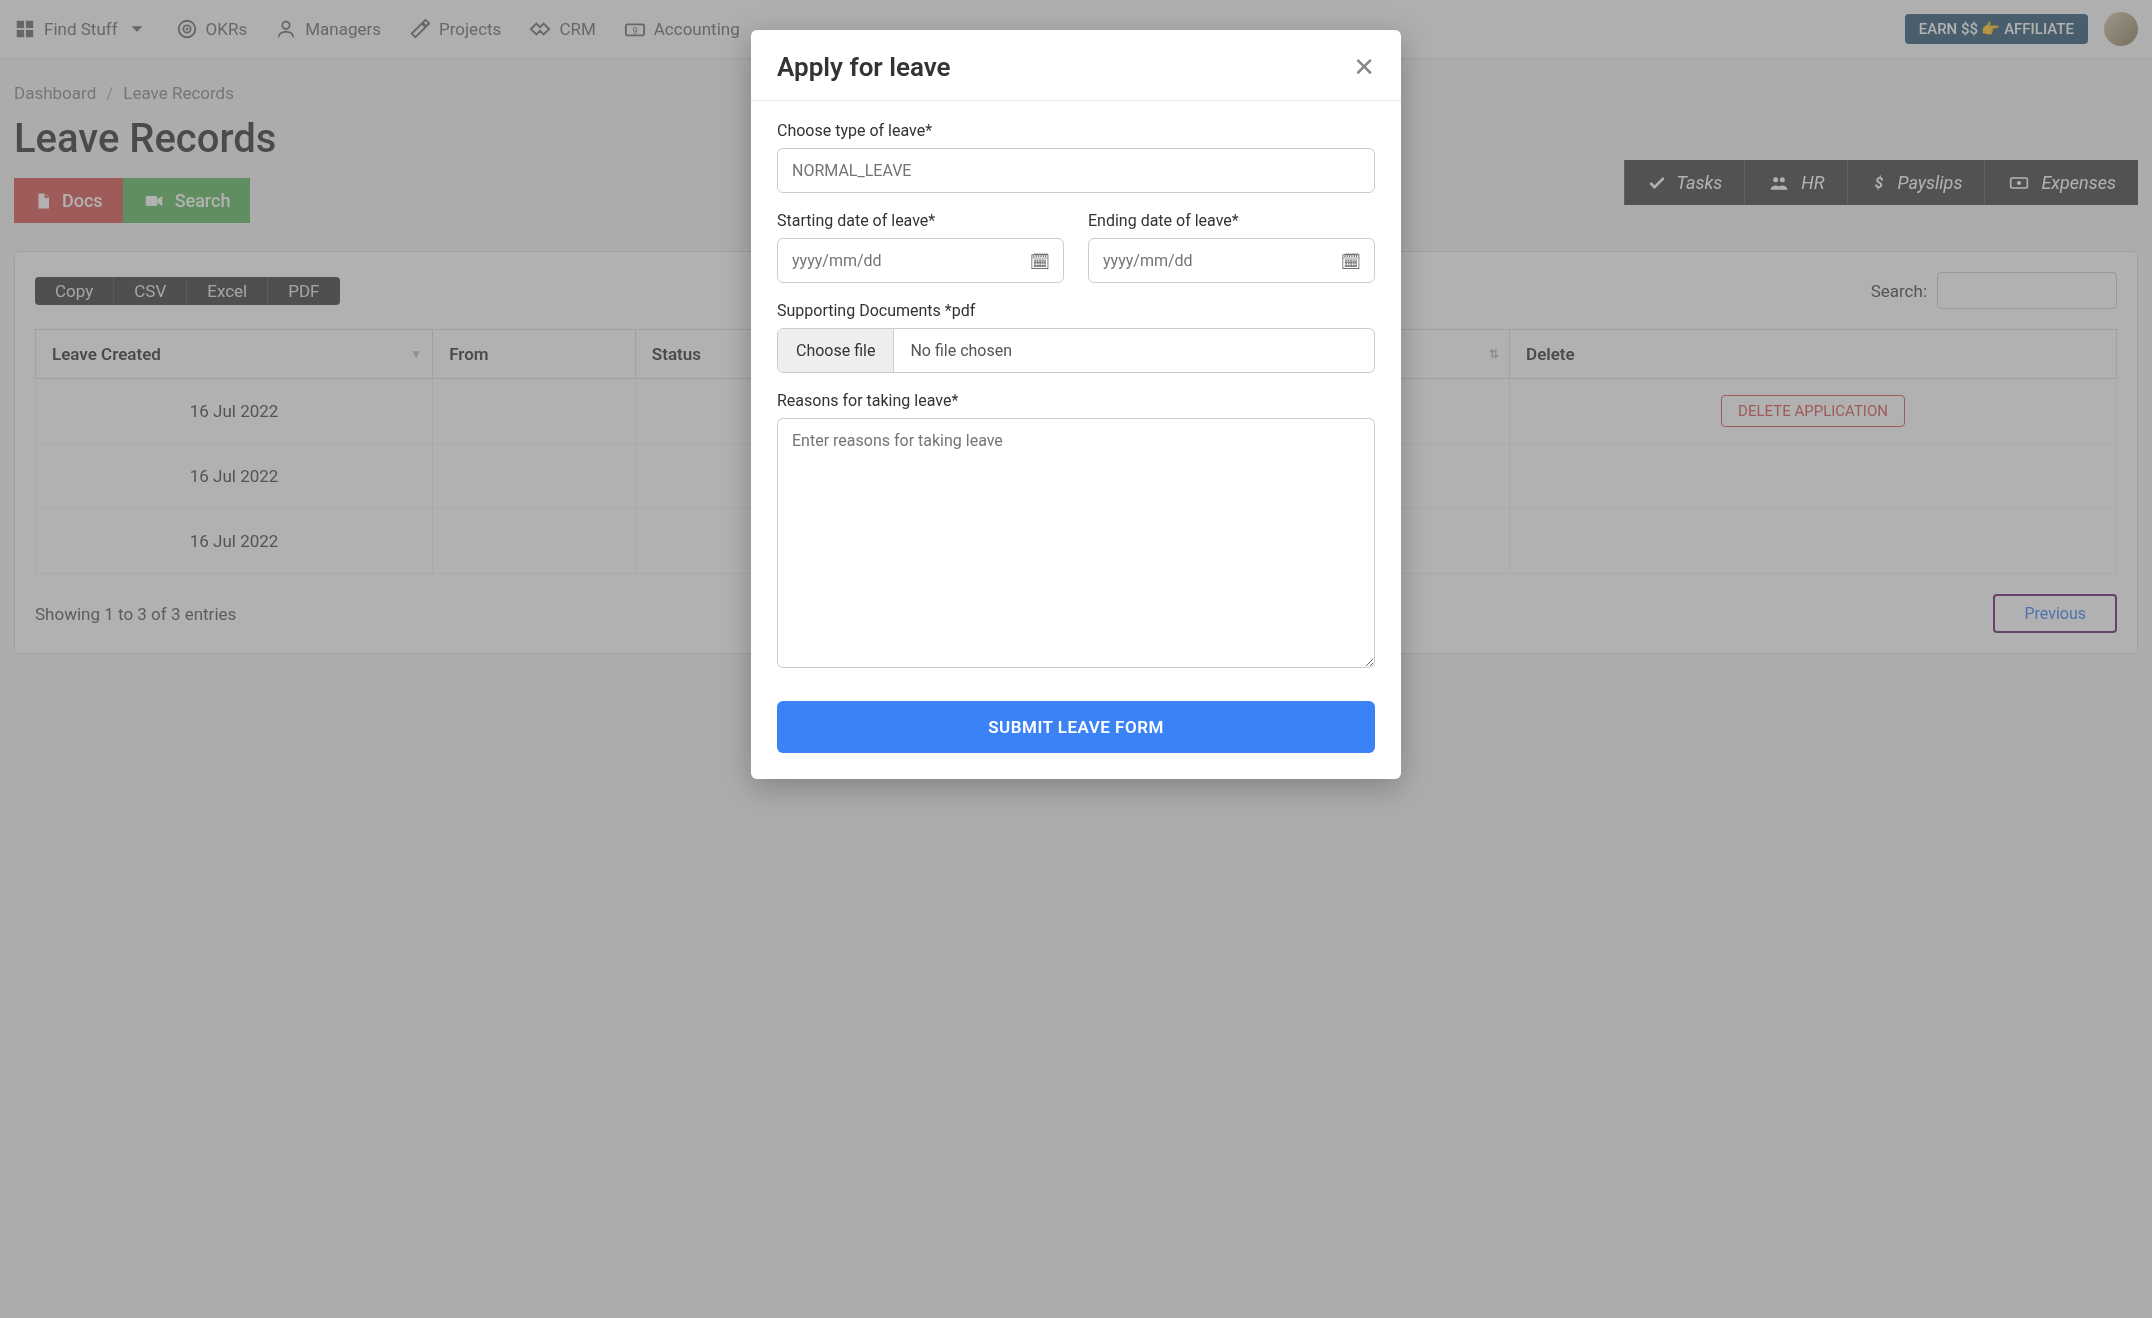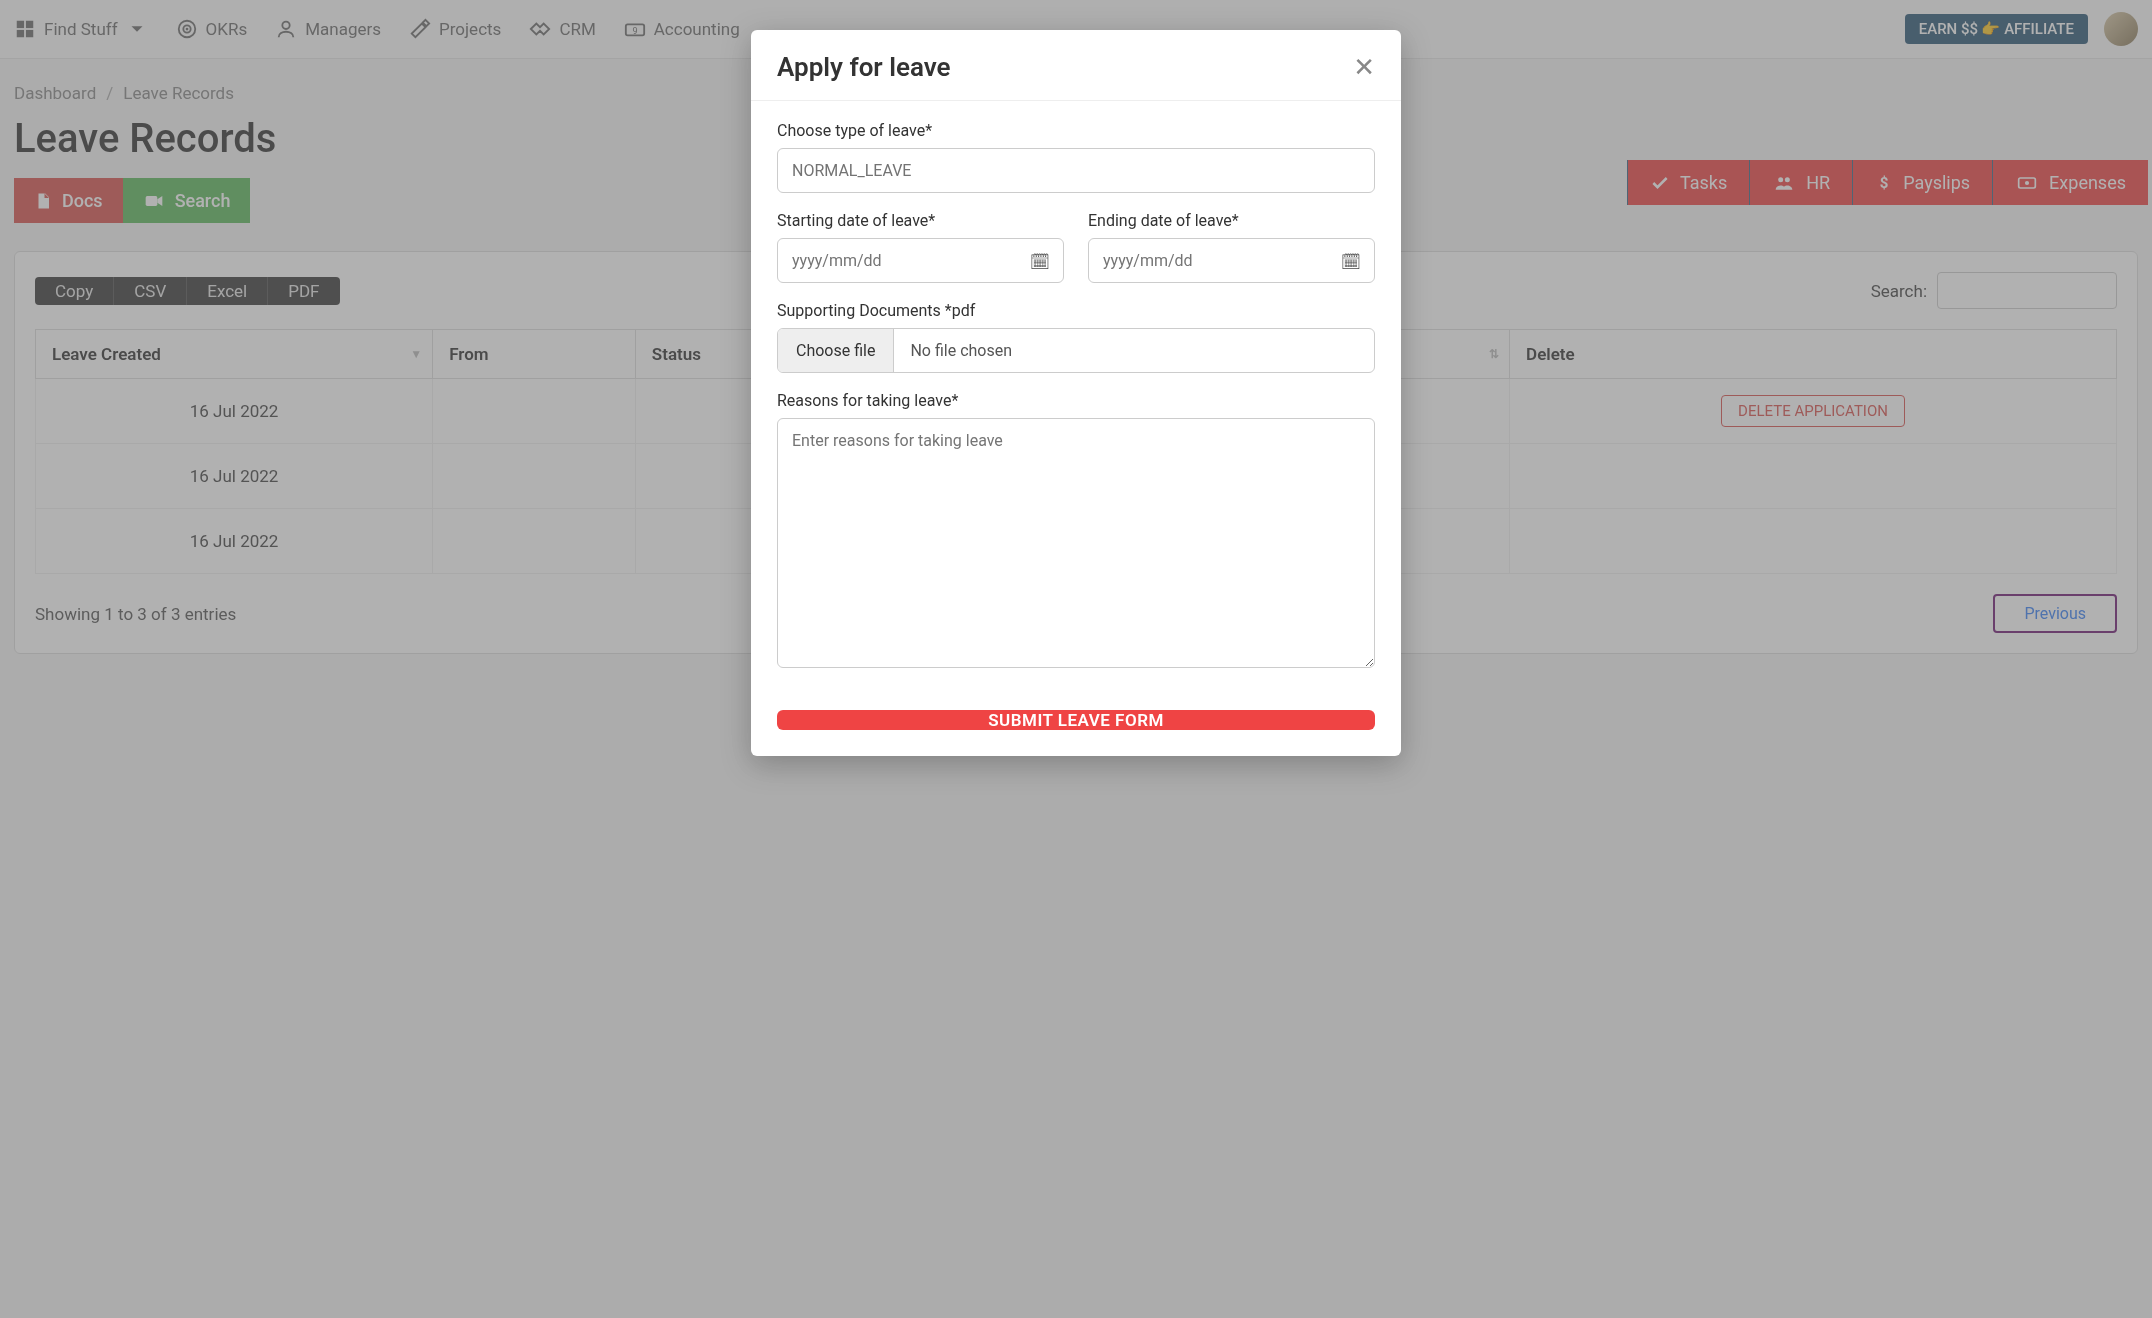--- a/index.html
+++ b/index.html
@@ -21,21 +21,21 @@
 .breadcrumb .sep { color: #aaa; }
 .page-title { font-size: 40px; font-weight: 500; margin: 12px 0 16px; color: #333; }
 
 
 .head-actions { display: flex; gap: 0; }
 .btn-docs, .btn-video { display: flex; align-items: center; gap: 10px; padding: 12px 20px; color: #fff; font-size: 18px; font-weight: 500; }
 .btn-docs { background: #d9534f; }
 .btn-video { background: #5cb85c; }
 
 
-.tool-tabs { position: absolute; right: 4px; top: 160px; display: flex; background: #ef4444; }
+.tool-tabs { position: absolute; right: 14px; top: 160px; display: flex; background: #404040; font-style: italic; }
 .tab-item { display: flex; align-items: center; gap: 10px; color: #fff; padding: 12px 22px; border-left: 1px solid #3a6687; font-size: 18px; }
 
 
 .panel { margin: 28px 14px; border: 1px solid #ddd; border-radius: 6px; background: #fff; padding: 20px; }
 .export-row { display: flex; align-items: center; }
 .export-btns { display: flex; }
 .export-btn { background: #3b3b3b; color: #e5e5e5; padding: 4px 20px; border-right: 1px solid #555; font-size: 17px; cursor: pointer; }
 .export-btn:first-child { border-radius: 4px 0 0 4px; }
 .export-btn:last-child { border-radius: 0 4px 4px 0; border-right: none; }
 .search-group { margin-left: auto; display: flex; align-items: center; gap: 10px; font-size: 17px; color: #444; }
@@ -71,21 +71,21 @@
 select.form-control { appearance: none; background: #fff; }
 .form-group { margin-bottom: 18px; }
 .form-row { display: flex; gap: 24px; }
 .form-row .form-group { flex: 1; }
 .date-wrap { position: relative; }
 .date-wrap .cal-ic { position: absolute; right: 14px; top: 50%; transform: translateY(-50%); color: #444; pointer-events: none; }
 textarea.form-control { height: 250px; resize: both; }
 .file-wrap { display: flex; border: 1px solid #ccc; border-radius: 6px; overflow: hidden; }
 .file-btn { background: #eee; padding: 12px 18px; font-size: 16px; border-right: 1px solid #ccc; cursor: pointer; }
 .file-text { padding: 12px 16px; font-size: 16px; color: #555; flex: 1; }
-.submit-btn { width: 100%; background: #ef4444; color: #fff; border: none; font-size: 17px; font-weight: 600; letter-spacing: 0.5px; border-radius: 6px; margin-top: 20px; cursor: pointer; }
+.submit-btn { width: 100%; background: #3b82f6; color: #fff; border: none; padding: 16px; font-size: 17px; font-weight: 600; letter-spacing: 0.5px; border-radius: 6px; margin-top: 11px; cursor: pointer; }
 
 </style>
 </head>
 <body>
 
 <div class="topnav">
   <div class="nav-left">
     <div class="nav-item">
       <svg viewBox="0 0 24 24">
           <rect x="3" y="3" width="8" height="8"></rect>

